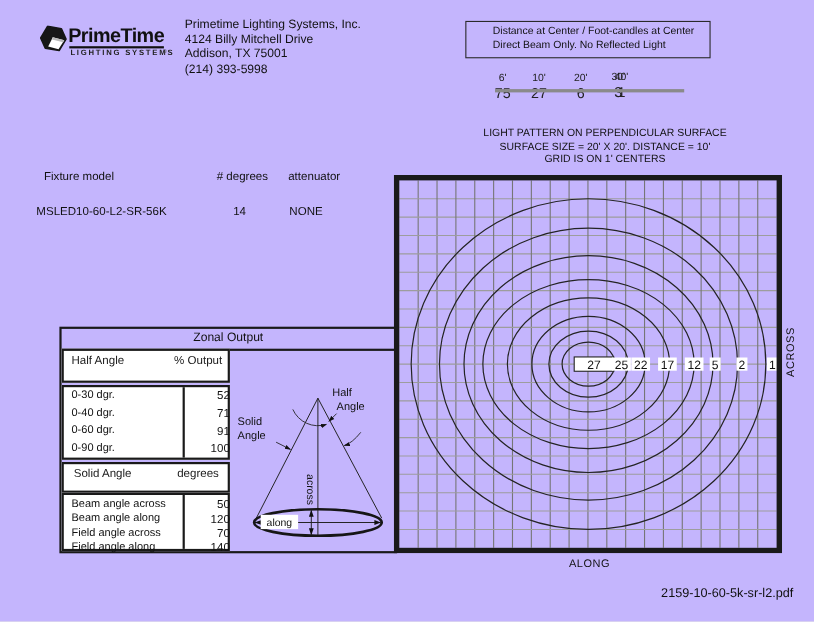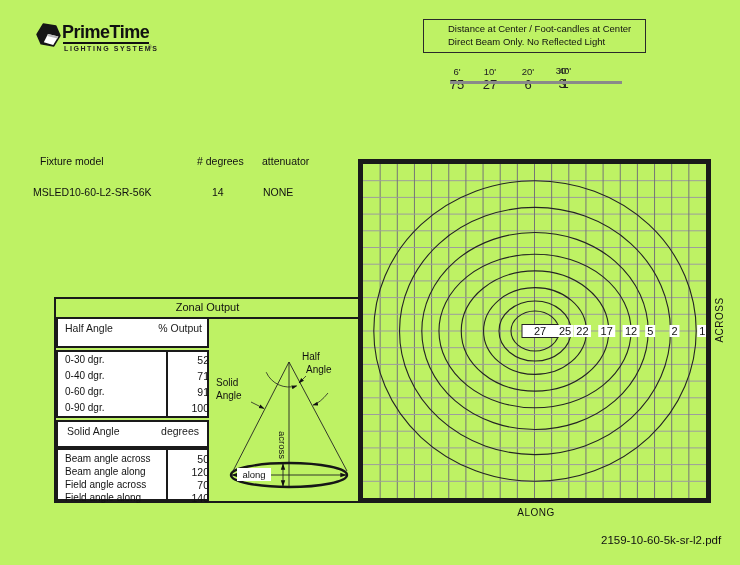--- a/index.html
+++ b/index.html
@@ -1,16 +1,16 @@
 <!DOCTYPE html>
 <html><head>
 <meta charset="utf-8">
 <style>
   html,body{margin:0;padding:0;background:#e8e8e8;}
-  #page{position:relative;width:740px;height:565px;background:#bef264;overflow:hidden;
+  #page{position:relative;width:740px;height:565px;background:#c4b5fd;overflow:hidden;
         font-family:"Liberation Sans",sans-serif;color:#1a1a1a;}
   .abs{position:absolute;}
 
   
   #brand-name{position:absolute;left:62px;top:22px;font-size:18px;font-weight:bold;letter-spacing:-0.5px;color:#111;}
   #brand-rule{position:absolute;left:63px;top:42px;width:86px;height:2px;background:#111;}
   #brand-tagline{position:absolute;left:64px;top:45px;font-size:7px;font-weight:bold;letter-spacing:1.6px;color:#222;}
   #brand-reg{position:absolute;left:148px;top:44px;font-size:5px;color:#444;}
 
   
@@ -64,20 +64,26 @@
   <svg class="abs" style="left:36px;top:23px" width="25" height="25" viewBox="0 0 24 24">
     <polygon points="7,1 19,3 23,12 17,22 5,20 1,11" fill="#161616" stroke="#161616" stroke-width="1.5" stroke-linejoin="round"></polygon>
     <polygon points="11.5,10.5 21.5,13 16.5,21 7.5,18.5" fill="#ffffff"></polygon>
     <polygon points="11.5,10.5 21.5,13 20.5,14.8 10.8,12.4" fill="#b9b9b9"></polygon>
   </svg>
   <div id="brand-name">PrimeTime</div>
   <div id="brand-rule"></div>
   <div id="brand-tagline">LIGHTING SYSTEMS</div>
   <div id="brand-reg">®</div>
 
+  <div id="company">
+    <div>Primetime Lighting Systems, Inc.</div>
+    <div>4124 Billy Mitchell Drive</div>
+    <div>Addison, TX 75001</div>
+    <div>(214) 393-5998</div>
+  </div>
 
   <div id="dist-box">
     <div>Distance at Center / Foot-candles at Center</div>
     <div>Direct Beam Only.  No Reflected Light</div>
   </div>
 
   <div class="dcol" style="left:440px;top:66px">
     <div class="dh">6'</div>
     <div class="dv">75</div>
   </div>
@@ -92,20 +98,25 @@
   <div class="dcol" style="left:545px;top:65px">
     <div class="dh">30'</div>
     <div class="dv">3</div>
   </div>
   <div class="dcol" style="left:548px;top:65px">
     <div class="dh">40'</div>
     <div class="dv">1</div>
   </div>
   <div id="dist-rule"></div>
 
+  <div id="pattern-heading">
+    <div>LIGHT PATTERN ON PERPENDICULAR SURFACE</div>
+    <div>SURFACE SIZE = 20' X 20'. DISTANCE = 10'</div>
+    <div>GRID IS ON 1' CENTERS</div>
+  </div>
 
   <div class="fx" style="left:40px;top:155px">Fixture model</div>
   <div class="fx" style="left:197px;top:155px"># degrees</div>
   <div class="fx" style="left:262px;top:155px">attenuator</div>
   <div class="fx" style="left:33px;top:186px">MSLED10-60-L2-SR-56K</div>
   <div class="fx" style="left:212px;top:186px">14</div>
   <div class="fx" style="left:263px;top:186px">NONE</div>
 
   <div id="zonal">
     <div id="zonal-title">Zonal Output</div>

